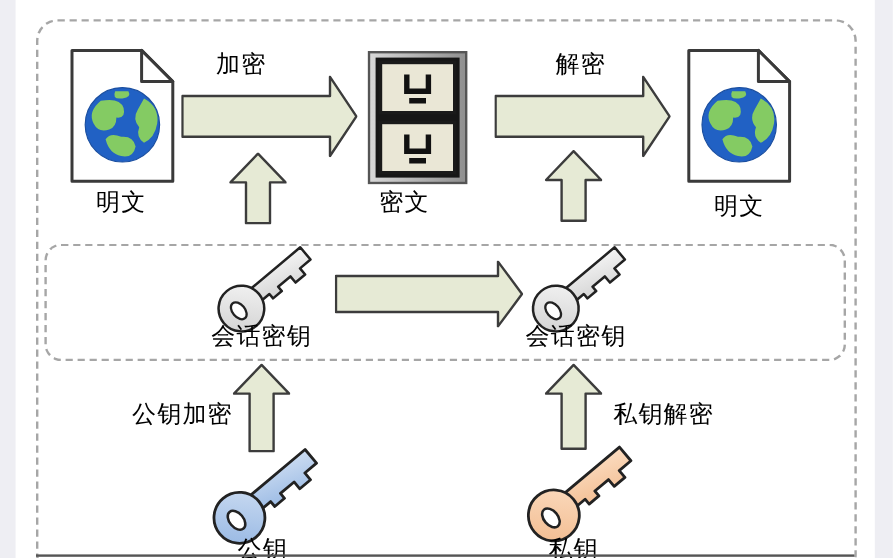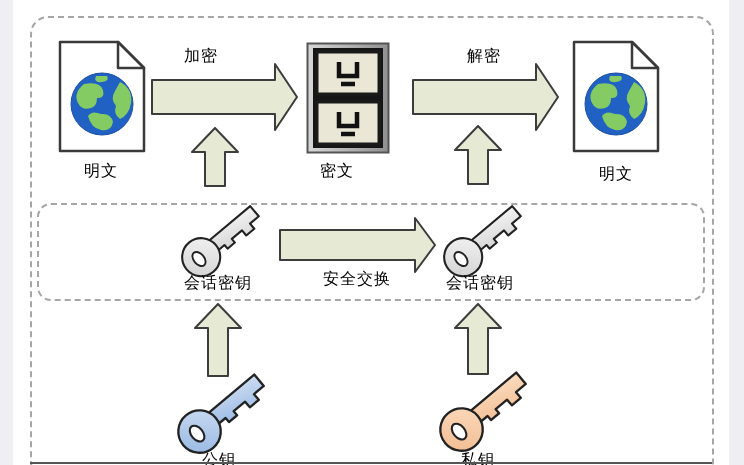--- a/index.html
+++ b/index.html
@@ -17,22 +17,22 @@
     position:absolute; left:30px; top:16px; width:680px; height:460px;
     border:2px dashed var(--dashed-border,#a6a6a6); border-radius:18px;
   }
   .middle-box {
     position:absolute; left:37px; top:203px; width:664px; height:94px;
     border:2px dashed var(--dashed-border,#a6a6a6); border-radius:14px;
   }
   .abs { position:absolute; }
   .lbl {
     position:absolute; transform:translateX(-50%);
-    font-size:16px; line-height:22px; color:var(--text,#000);
-    white-space:nowrap; letter-spacing:1px;
+    font-size:20px; line-height:22px; color:var(--text,#000);
+    white-space:nowrap; letter-spacing:1px;font-family:Liberation Mono, monospace;
   }
   .arrow-shape { fill: var(--arrow-fill,#e6ead5); stroke: var(--arrow-stroke,#3c3c3c); stroke-width:2; stroke-linejoin:round; }
   .doc-shape  { fill: var(--doc-fill,#fff); stroke: var(--doc-stroke,#3a3a3a); stroke-width:2.5; stroke-linejoin:round; }
   .land { fill: var(--globe-land,#84cb63); }
   .ocean { fill: var(--globe-ocean,#2161c4); stroke:#1b4fa0; stroke-width:1; }
   .key-outline { stroke: var(--key-stroke,#222); stroke-width:2.2; stroke-linejoin:round; }
   .key-hole { fill:#ffffff; stroke: var(--key-stroke,#222); stroke-width:2; }
   .drawer { fill: var(--drawer-fill,#eae7d6); stroke:#1a1a1a; stroke-width:3; }
   .handle { fill:none; stroke:#111; stroke-width:4.5; }
   .cab-frame { stroke:#555; stroke-width:2; }
@@ -146,30 +146,31 @@
       </linearGradient>
     </defs>
     <g transform="rotate(-40 22 58)">
       <path class="key-outline" fill="url(#gsilver2)" d="M 34,50 L 96,50 L 96,64 L 84,64 L 84,71 L 73,71 L 73,64 L 59,64 L 59,69 L 49,69 L 49,64 L 34,64 Z"></path>
       <circle class="key-outline" fill="url(#gsilver2)" cx="22" cy="58" r="20"></circle>
       <ellipse class="key-hole" cx="19" cy="58" rx="5.5" ry="8.5"></ellipse>
     </g>
   </svg>
 
   <div class="lbl" style="left:218px;top:272px">会话密钥</div>
-  <div class="lbl" style="left:357px;top:268px">安全交换</div>
   <div class="lbl" style="left:480px;top:272px">会话密钥</div>
 
   <svg class="abs" style="left:194px;top:303px" width="48" height="74" viewBox="0 0 48 74">
     <polygon class="arrow-shape" points="24,1 1,25 14,25 14,73 34,73 34,25 47,25"></polygon>
   </svg>
   <svg class="abs" style="left:454px;top:303px" width="48" height="72" viewBox="0 0 48 72">
     <polygon class="arrow-shape" points="24,1 1,25 14,25 14,71 34,71 34,25 47,25"></polygon>
   </svg>
 
+  <div class="lbl" style="left:152px;top:337px">公钥加密</div>
+  <div class="lbl" style="left:553px;top:337px">私钥解密</div>
 
   <svg class="abs" style="left:176px;top:370px" width="98" height="87" viewBox="0 0 92 82">
     <defs>
       <linearGradient id="gblue" x1="0" y1="1" x2="1" y2="0">
         <stop offset="0" class="stop-blue-a"></stop>
           <stop offset="1" class="stop-blue-b"></stop>
       </linearGradient>
     </defs>
     <g transform="rotate(-40 22 58)">
       <path class="key-outline" fill="url(#gblue)" d="M 34,50 L 96,50 L 96,64 L 84,64 L 84,71 L 73,71 L 73,64 L 59,64 L 59,69 L 49,69 L 49,64 L 34,64 Z"></path>

